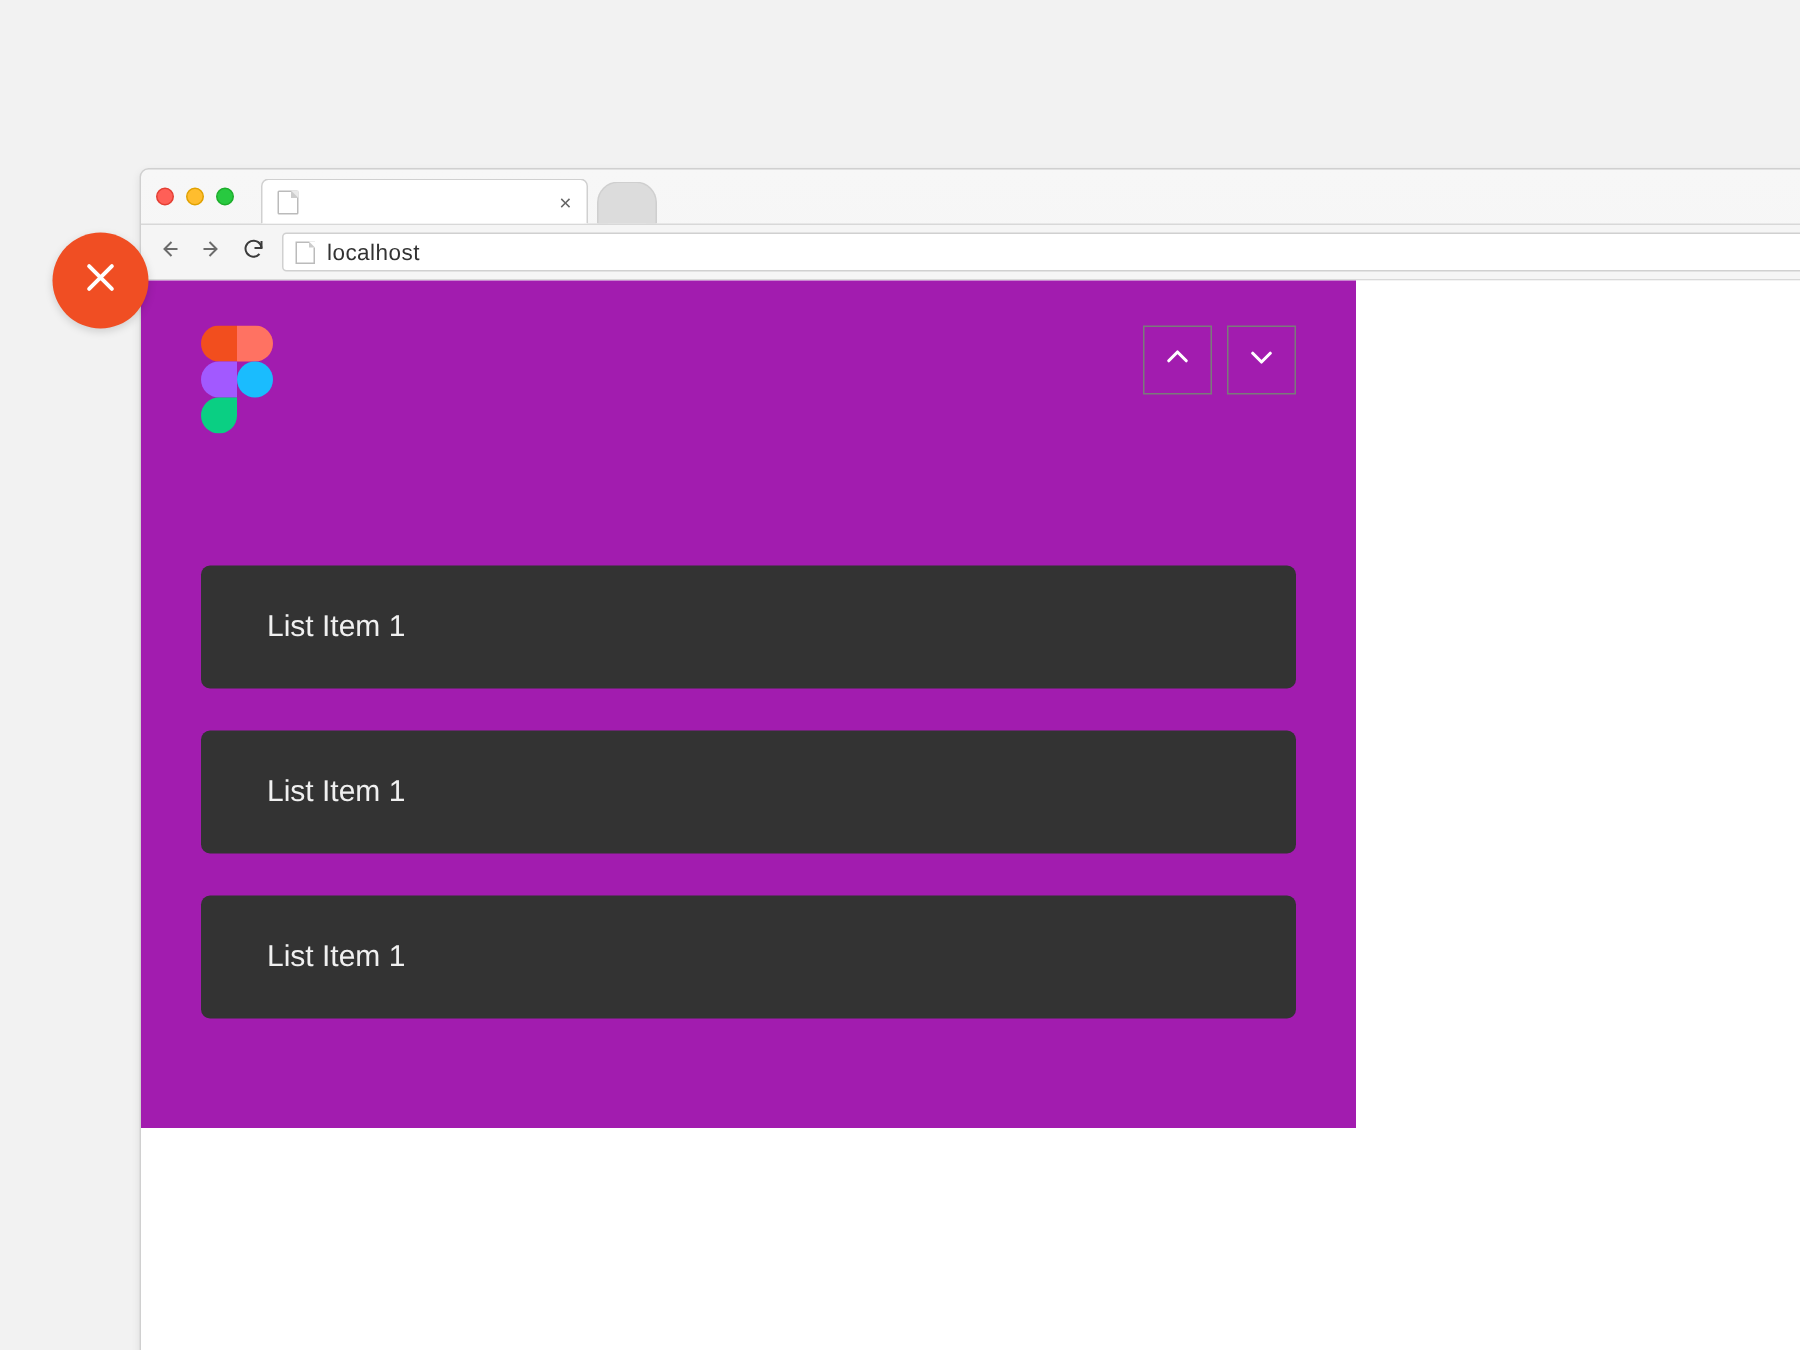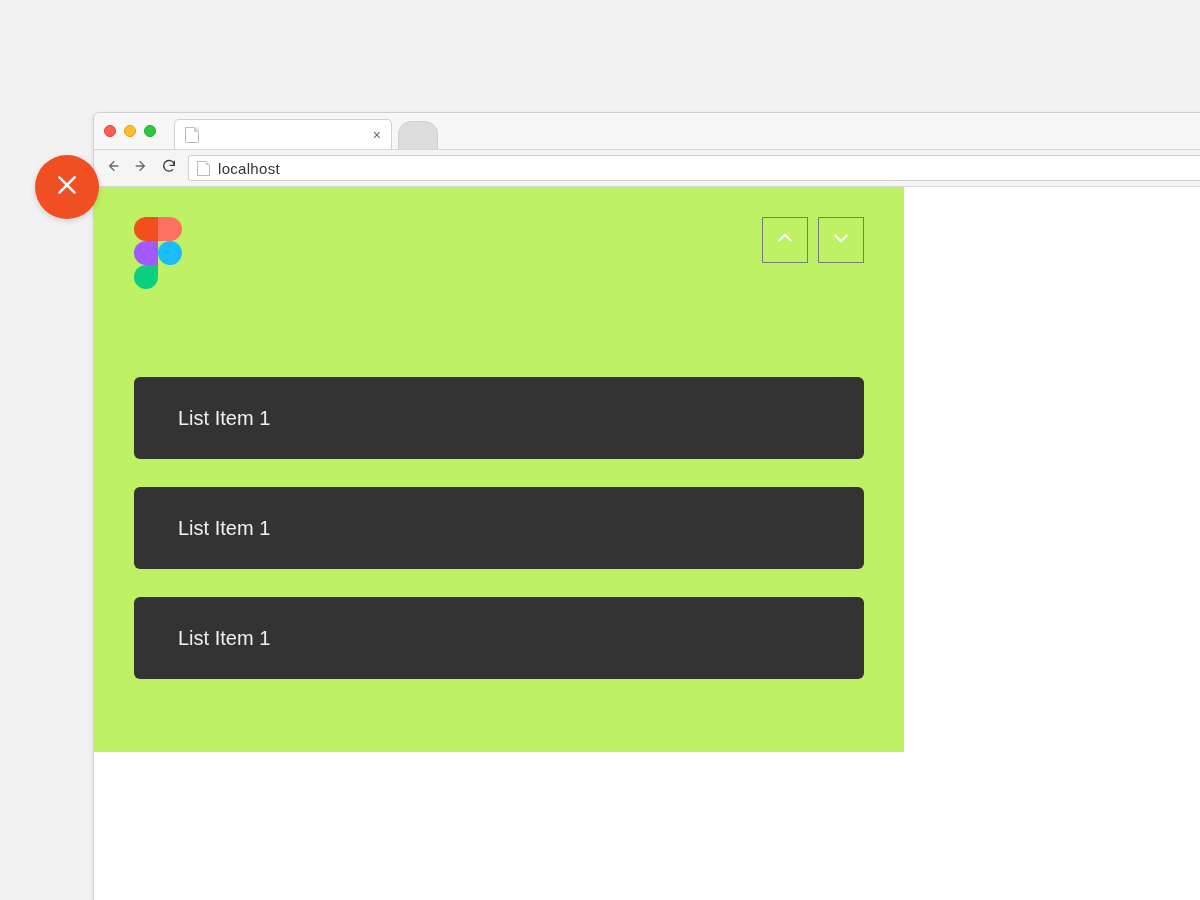--- a/index.html
+++ b/index.html
@@ -124,21 +124,21 @@
     cursor:pointer;
   }
   .close-badge svg { width:26px; height:26px; stroke:#fff; stroke-width:2.4; }
 
   
   .panel {
     position:absolute;
     left:0; top:0;
     width: 810px;
     height: 565px;
-    background: #bef264;
+    background: #a21caf;
     color: #fff;
     padding: 30px 40px 40px 40px;
   }
   .panel-header {
     display:flex; align-items:flex-start; justify-content:space-between;
     margin-bottom: 90px;
   }
   .figma-logo { width:48px; height:70px; position:relative; }
 
   .arrowbtns { display:flex; gap:10px; }

